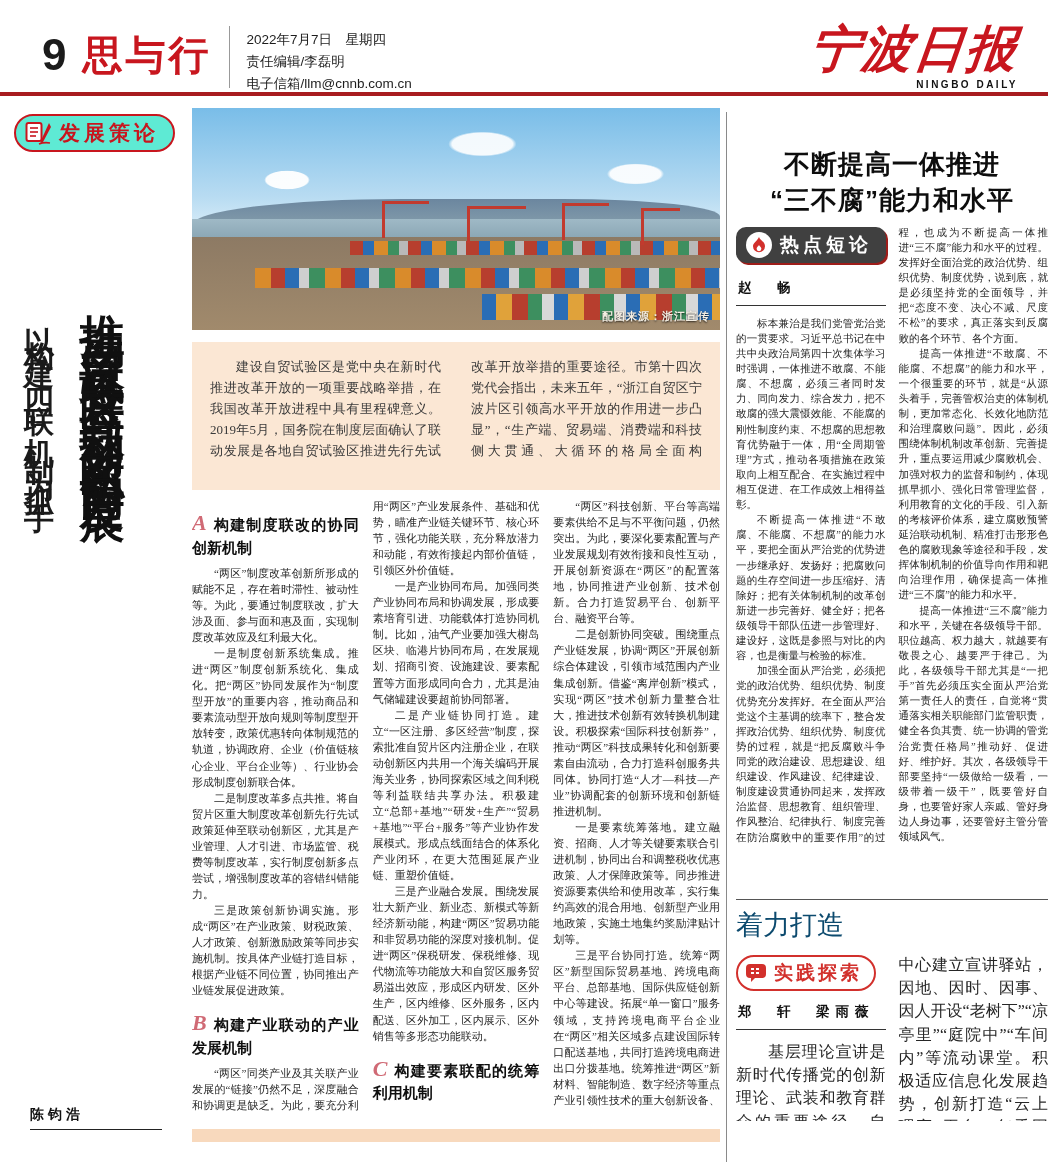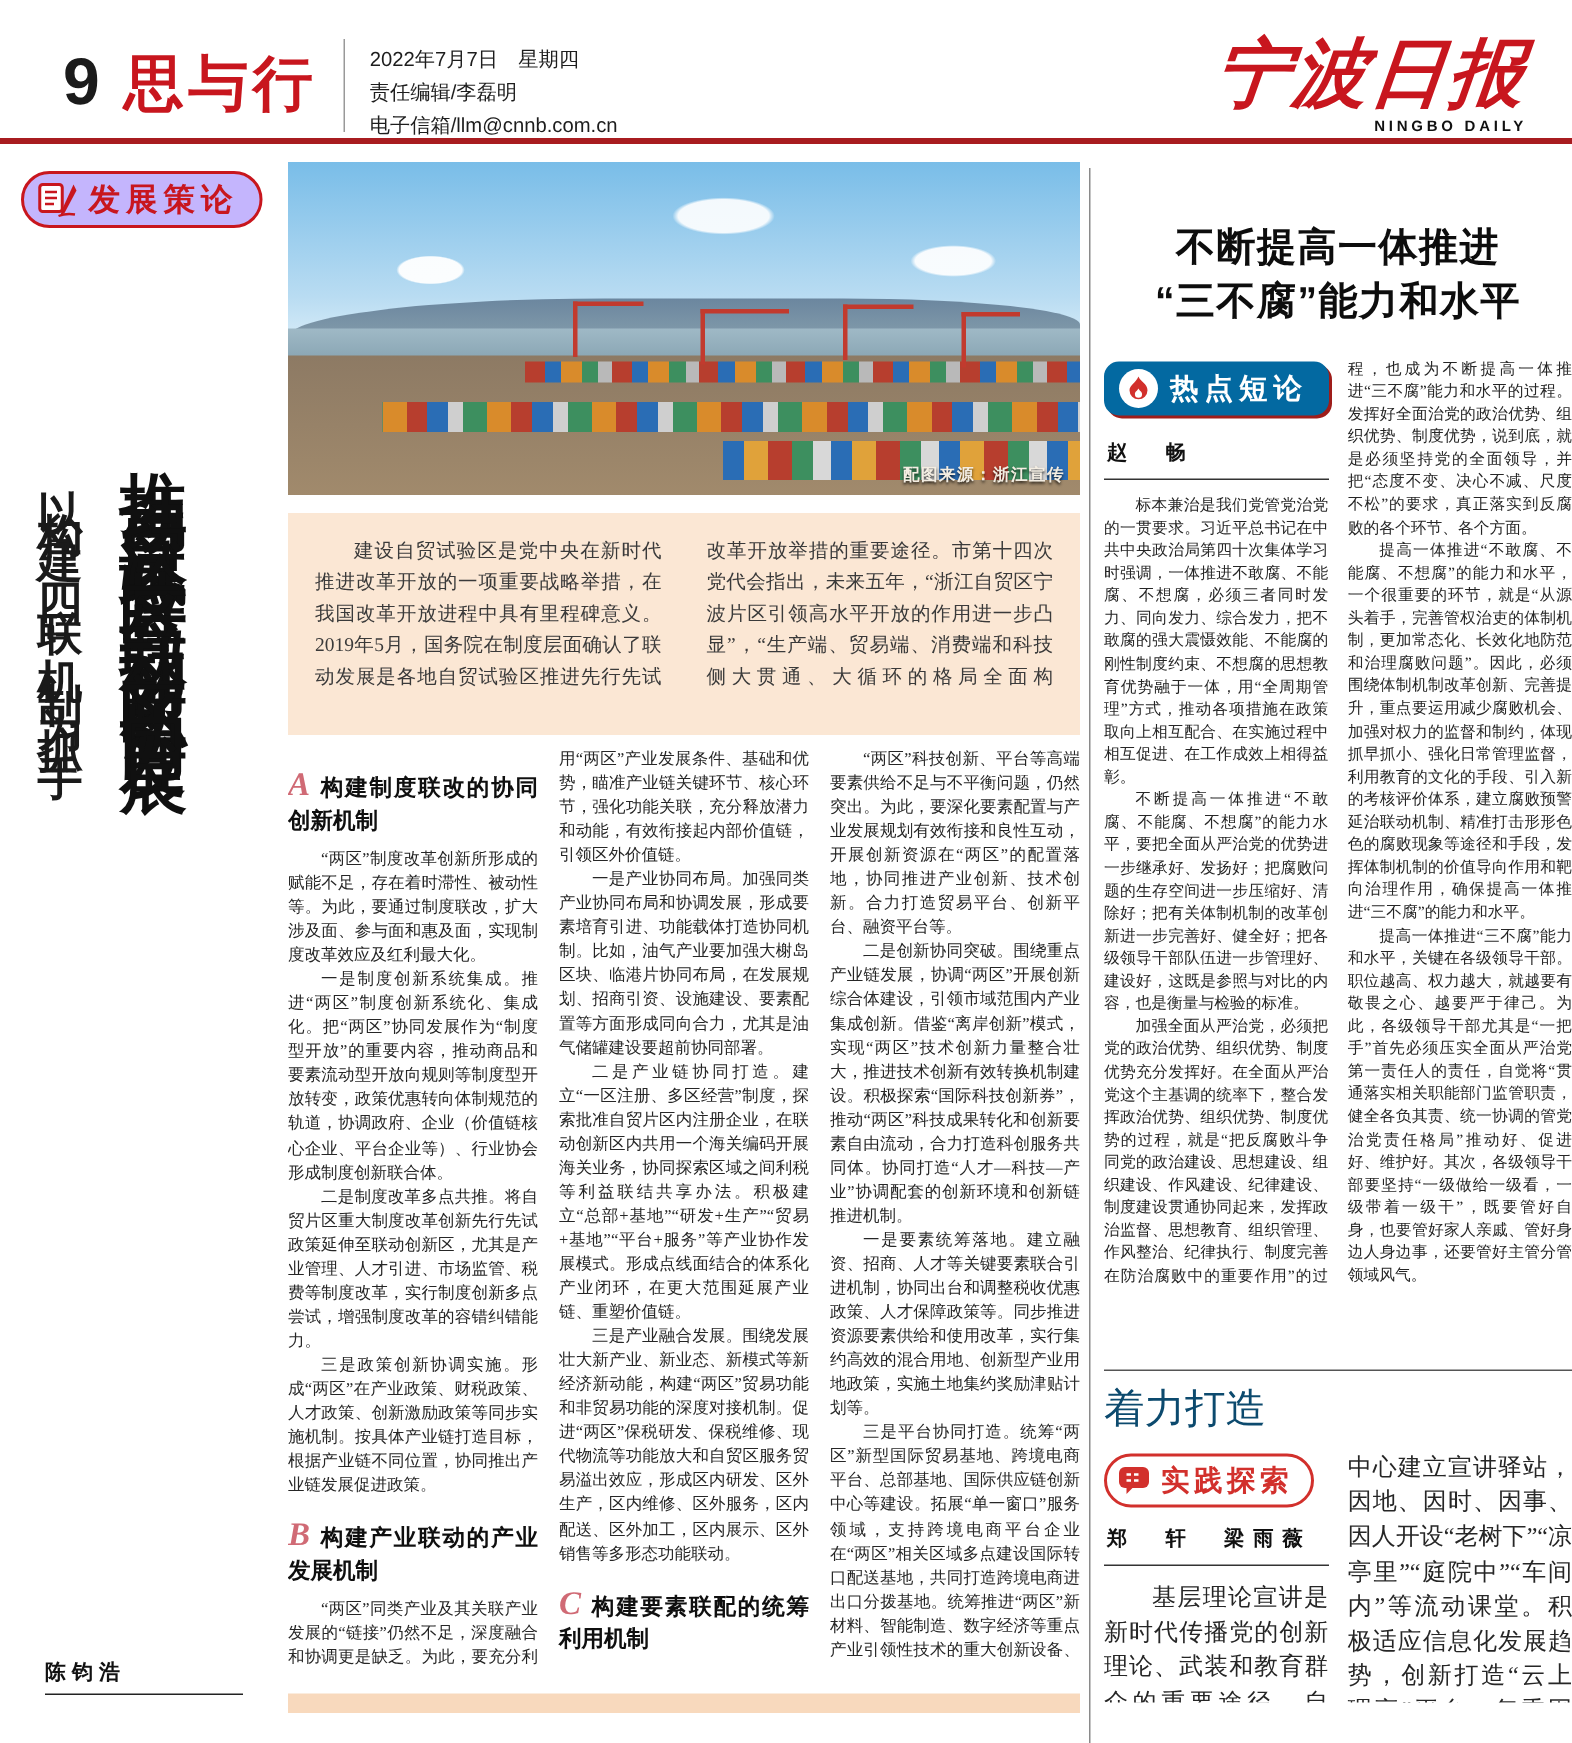--- a/index.html
+++ b/index.html
@@ -15,21 +15,21 @@
   .masthead-cn{font-family:"Liberation Serif",serif;font-style:italic;font-weight:900;font-size:50px;color:#c8161e;letter-spacing:2px;transform:skewX(-6deg);display:inline-block;}
   .masthead-en{font-family:"Liberation Sans",sans-serif;font-weight:bold;font-size:10px;letter-spacing:2.5px;color:#111;margin-top:-4px;}
   .red-rule{position:absolute;left:0;top:92px;width:1048px;height:4px;background:#a81c20;}
   
   .left-zone{position:absolute;left:0;top:106px;width:188px;height:1056px;}
   .center-zone{position:absolute;left:192px;top:108px;width:528px;}
   .right-zone{position:absolute;left:736px;top:118px;width:312px;height:1044px;overflow:hidden;}
   .vdiv{position:absolute;left:726px;top:112px;width:1px;height:1050px;background:#8a8a8a;}
   
   .col-badge{position:absolute;left:14px;top:8px;display:inline-flex;align-items:center;gap:7px;
-     border:2.5px solid #c8161e;border-radius:22px;padding:3px 14px 3px 9px;background:#c4b5fd;justify-content:flex-end;}
+     border:2.5px solid #c8161e;border-radius:22px;padding:3px 14px 3px 9px;background:#5eead4;justify-content:flex-end;}
   .col-badge-label{font-family:"Liberation Sans",sans-serif;font-weight:900;font-size:21px;color:#c8161e;letter-spacing:4px;}
   
   .vt{position:absolute;left:18px;top:172px;height:940px;writing-mode:vertical-rl;text-orientation:upright;}
   .vt-title{font-family:"Liberation Sans",sans-serif;font-weight:900;font-size:45px;letter-spacing:11px;color:#101010;line-height:1.05;margin-left:20px;}
   .vt-sub{font-family:"Liberation Serif",serif;font-weight:700;font-size:30px;letter-spacing:16px;color:#1a1a1a;padding-top:24px;}
   .lead-author{position:absolute;left:30px;top:1000px;width:132px;font-weight:bold;font-size:14px;letter-spacing:4px;
      border-bottom:1.5px solid #222;padding-bottom:5px;color:#111;}
   
   .photo{position:relative;width:528px;height:222px;overflow:hidden;background:#9db8c8;}
   .sky{position:absolute;left:0;top:0;width:100%;height:54%;
@@ -55,25 +55,25 @@
   .intro-box{margin-top:12px;height:148px;background:#fbe7d4;padding:14px 18px;box-sizing:border-box;
      column-count:2;column-gap:30px;overflow:hidden;}
   .intro-box p{margin:0;text-indent:2em;font-size:13px;line-height:1.62;color:#3a3a3a;text-align:justify;}
   
   .flow{margin-top:8px;height:622px;column-count:3;column-gap:14px;overflow:hidden;text-align:justify;}
   .flow p{margin:0;text-indent:2em;font-size:11px;line-height:1.46;color:#262626;}
   .sec-h{margin:10px 0 7px;font-family:"Liberation Sans",sans-serif;font-weight:900;font-size:15px;
      line-height:1.35;color:#0f0f0f;break-inside:avoid;text-indent:0;}
   .sec-letter{font-family:"Liberation Serif",serif;font-style:italic;font-weight:bold;font-size:22px;color:#d06a75;margin-right:6px;}
   
-  .hot-title{margin:28px 0 20px;text-align:center;font-family:"Liberation Sans",sans-serif;font-weight:900;
+  .hot-title{margin:28px 0 6px;text-align:center;font-family:"Liberation Sans",sans-serif;font-weight:900;
      font-size:26px;line-height:1.4;color:#0d0d0d;letter-spacing:1px;}
   .hot-flow{height:664px;column-count:2;column-gap:13px;overflow:hidden;text-align:justify;}
   .hot-flow p{margin:0;text-indent:2em;font-size:10.5px;line-height:1.44;color:#262626;}
-  .hot-badge{display:flex;align-items:center;gap:8px;background:#0369a1;border-radius:10px;
+  .hot-badge{display:flex;align-items:center;gap:8px;background:#404040;border-radius:10px;
      padding:5px 10px;margin:2px 0 12px;break-inside:avoid;box-shadow:2px 2px 0 #9e1d1a;}
   .hot-badge-label{font-family:"Liberation Sans",sans-serif;font-weight:900;font-size:19px;color:#fff;letter-spacing:4px;}
   .flame-circle{width:26px;height:26px;border-radius:50%;background:#fff;display:flex;align-items:center;justify-content:center;flex:none;}
   .author-line{font-weight:bold;font-size:13.5px;letter-spacing:6px;color:#111;border-bottom:1.5px solid #333;
      padding:4px 2px 8px;margin-bottom:10px;break-inside:avoid;}
   .art-div{border:none;border-top:1.2px solid #555;margin:10px 0 8px;}
   
   .prac-title{margin:8px 0 10px;font-family:"Liberation Sans",sans-serif;font-weight:400;font-size:27px;
      line-height:1.32;color:#0c4a6e;}
   .prac-cols{display:flex;gap:13px;height:168px;overflow:hidden;}

